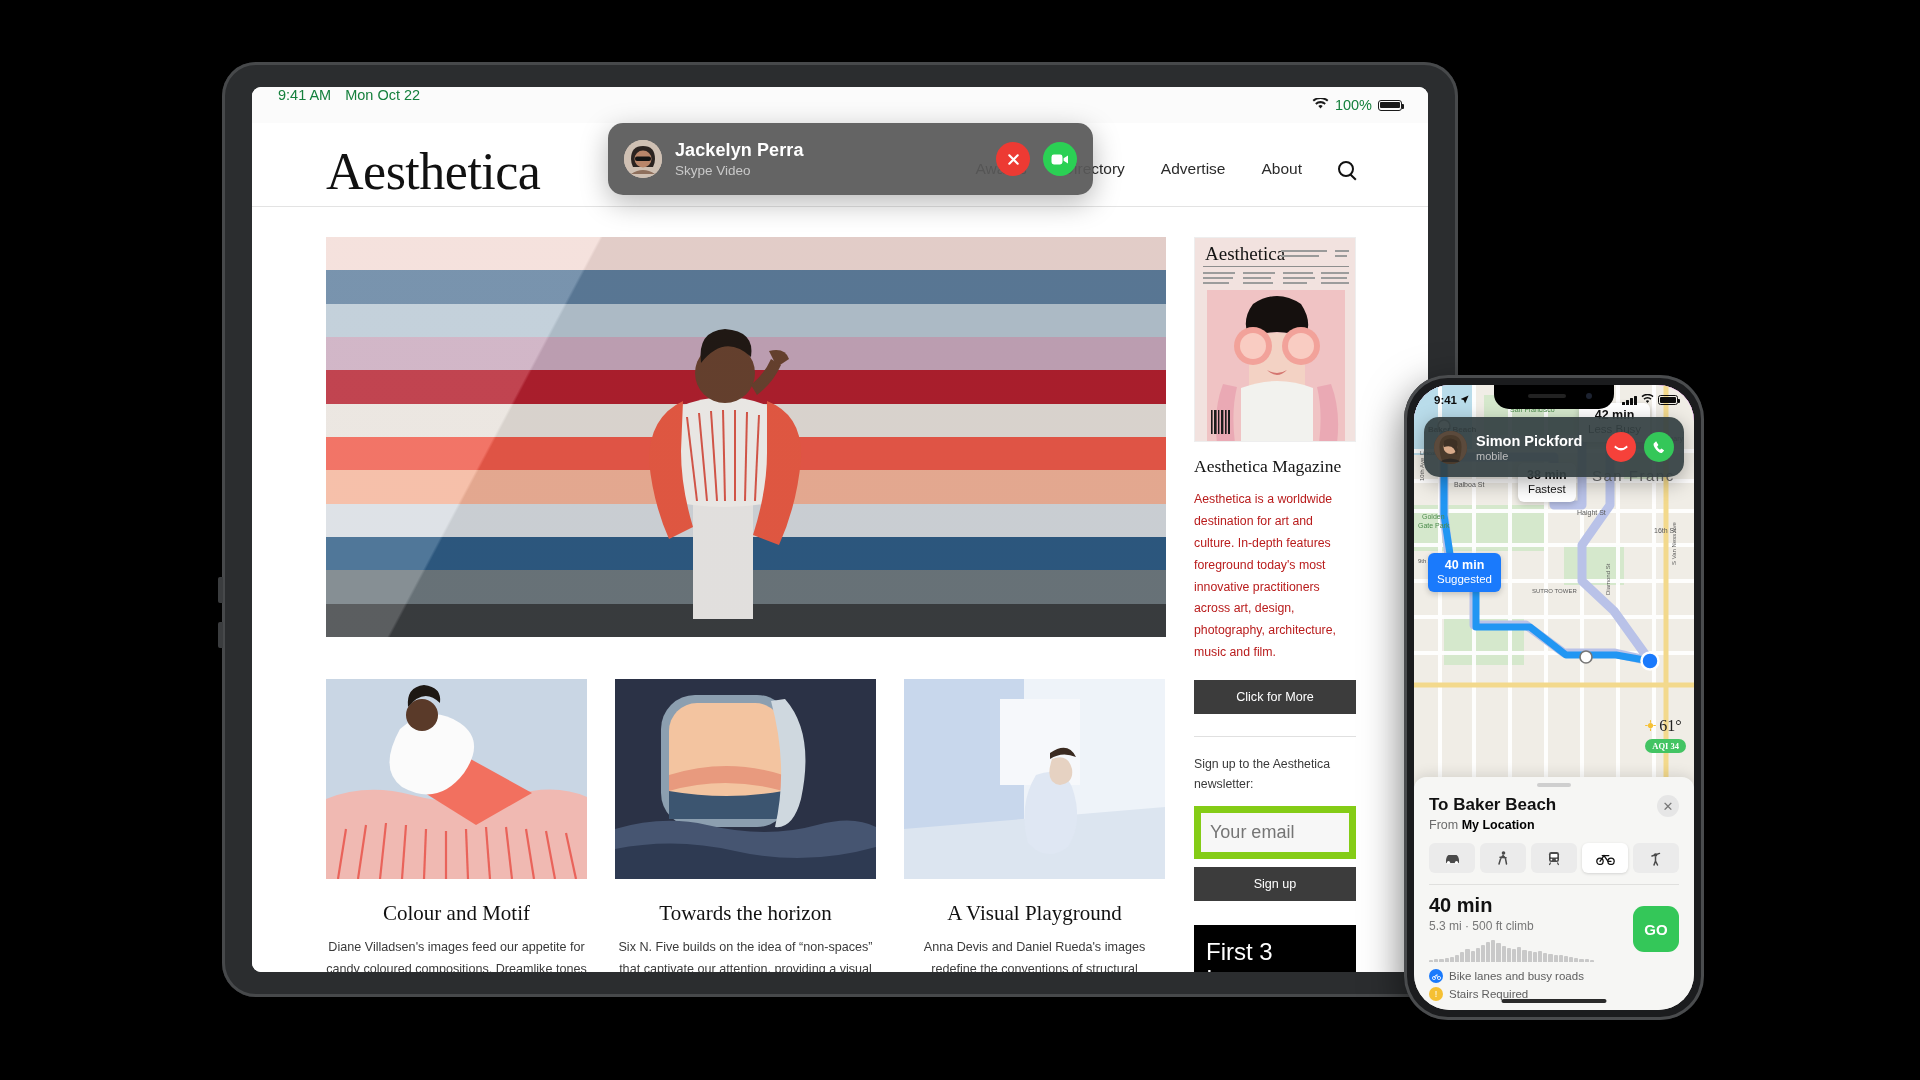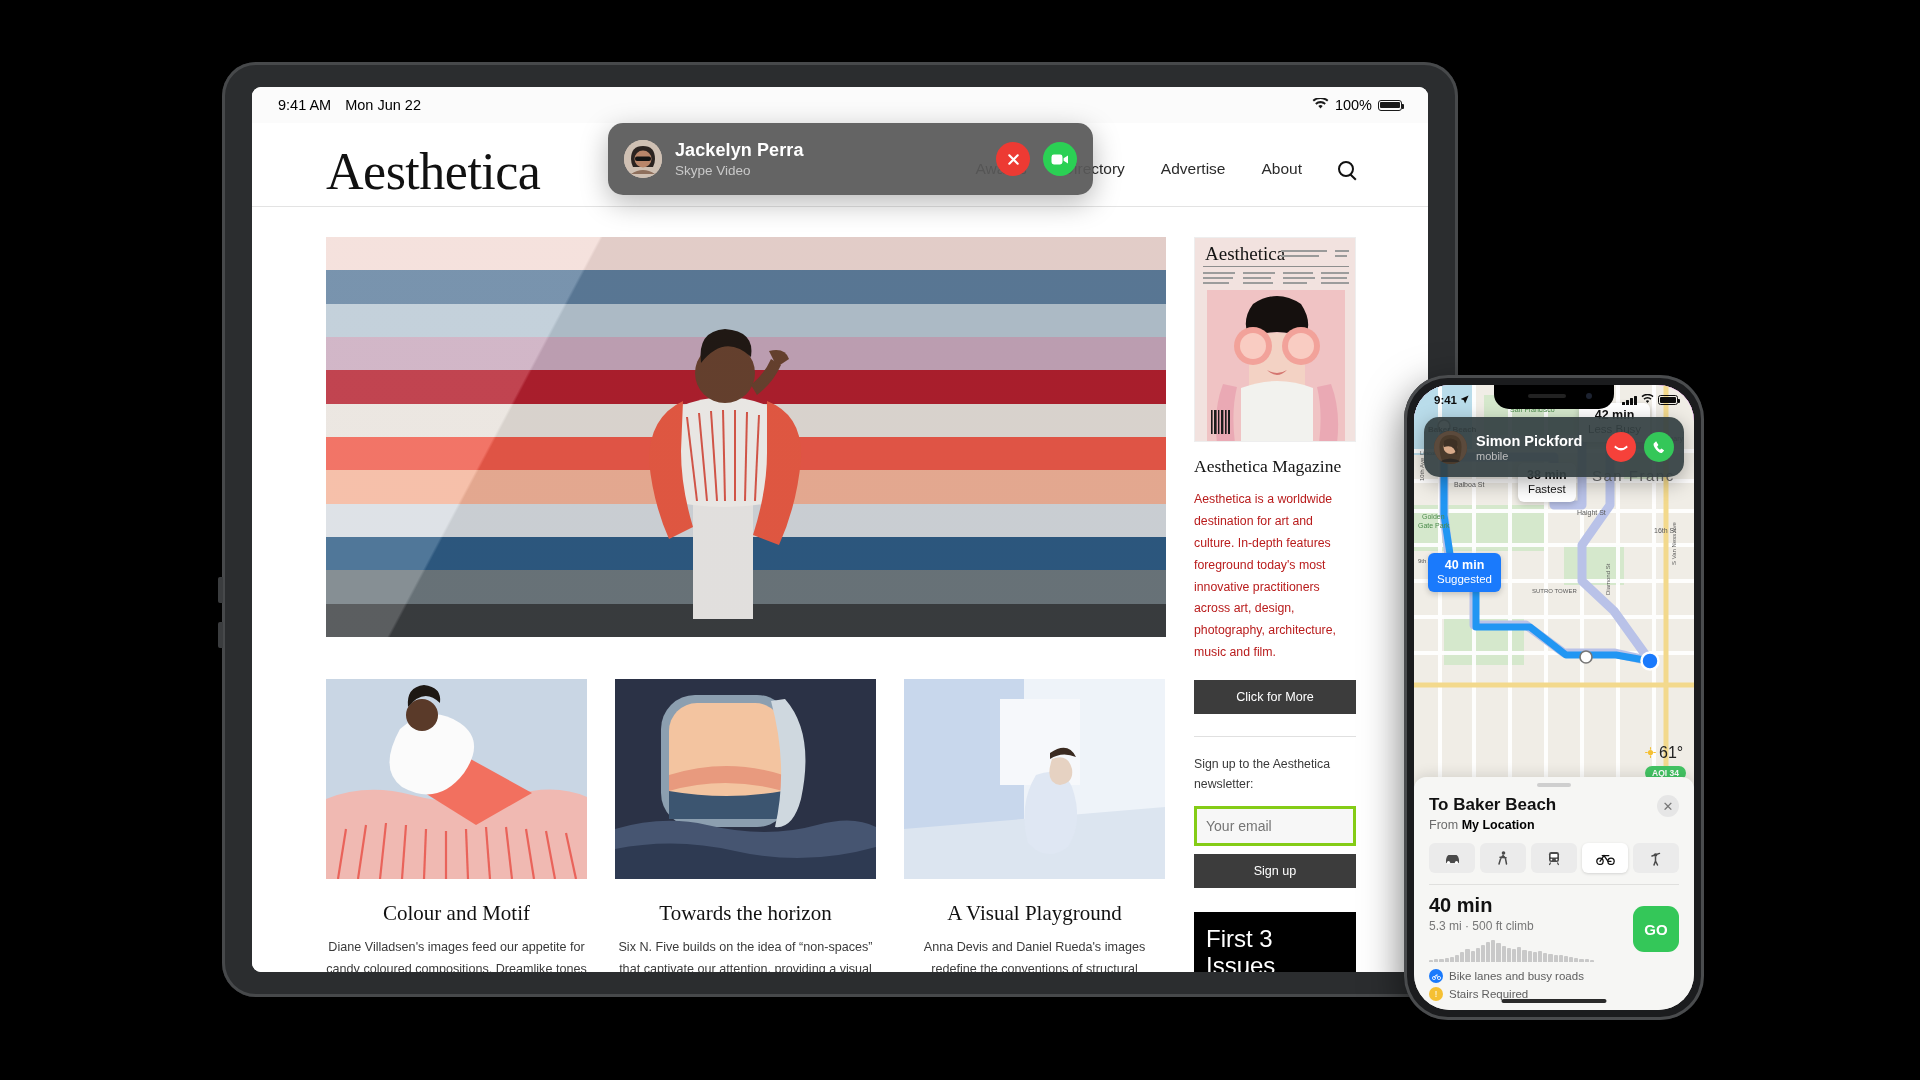--- a/index.html
+++ b/index.html
@@ -20,22 +20,22 @@
   }
   .ipad-inner {
     position: absolute; left: 30px; top: 25px;
     width: 1176px; height: 885px;
     background: #fff; border-radius: 9px; overflow: hidden;
   }
   .ipad-btn-a { position:absolute; left:-4px; top:515px; width:5px; height:26px; background:#3b3d3f; border-radius:2px 0 0 2px;}
   .ipad-btn-b { position:absolute; left:-4px; top:560px; width:5px; height:26px; background:#3b3d3f; border-radius:2px 0 0 2px;}
 
   .ipad-status {
-    height: 36px; display:flex; align-items:center;
-    padding: 0 26px; font-size: 14.5px; color:#000000; font-weight:500;
+    height: 36px; display:flex; 
+    padding: 0 26px; font-size: 14.5px; color:#15803d; font-weight:500;
     background:#fbfbfb;
   }
   .ipad-status .left { display:flex; gap:14px; }
   .ipad-status .right { margin-left:auto; display:flex; align-items:center; gap:6px; }
   .batt { width:24px; height:11px; border:1.3px solid #1a1a1a; border-radius:3px; position:relative;}
   .batt::after { content:""; position:absolute; left:1.3px; top:1.3px; bottom:1.3px; right:1.3px; background:#1a1a1a; border-radius:1px;}
   .batt::before { content:""; position:absolute; right:-3.4px; top:3px; width:2px; height:5px; background:#1a1a1a; border-radius:0 1px 1px 0;}
 
   .site { background:#fff; height: 849px; position:relative; }
   .site-head {
@@ -68,22 +68,22 @@
   .card p { font-size:12.6px; line-height:1.72; color:#3a3a3a; margin-top:11px; }
 
   .side-cover { width:162px; height:205px; background:#f0e6e4; position:relative; overflow:hidden; border:1px solid #eee;}
   .side h4 { font-family:"Liberation Serif", serif; font-weight:400; font-size:17.5px; color:#111; margin-top:14px;}
   .side p.body { font-size:12.3px; line-height:1.78; color:#b91c1c; margin-top:12px; }
   .dark-btn { display:block; width:100%; background:#3c3c3c; color:#fff; border:none;
     font-size:12.6px; padding:10px 0; margin-top:16px; text-align:center; cursor:pointer;
     font-family:"Liberation Sans", sans-serif;}
   .rule { height:1px; background:#e0e0e0; margin:22px 0 18px; }
   .side p.sign { font-size:12.3px; line-height:1.6; color:#3a3a3a; }
-  .email-input { width:100%; margin-top:12px; border:3px solid #84cc16; background:#f7f7f7;
-    font-size:14px; color:#aaa; padding:9px 9px; font-family:"Liberation Sans", sans-serif;}
+  .email-input { width:100%; margin-top:12px; border:7px solid #84cc16; background:#f7f7f7;
+    font-size:18px; color:#aaa; padding:9px 9px; font-family:"Liberation Sans", sans-serif;}
   .promo { margin-top:24px; width:162px; height:118px; background:#000; color:#fff; padding:14px 12px 0 12px; overflow:hidden;}
   .promo .l1, .promo .l2 { font-size:24px; line-height:1.12; font-weight:400; }
 
   
   .call-banner {
     position:absolute; left:356px; top:36px; width:485px; height:72px;
     background:rgba(88,88,88,0.93); border-radius:15px;
     display:flex; align-items:center; padding:0 16px; gap:13px;
     box-shadow:0 8px 28px rgba(0,0,0,0.28);
   }
@@ -117,21 +117,21 @@
   .batt2 { width:20px;height:10px;border:1.2px solid #0d0d0d;border-radius:2.6px;position:relative;}
   .batt2::after{content:"";position:absolute;inset:1.2px;background:#0d0d0d;border-radius:1px;}
   .batt2::before{content:"";position:absolute;right:-3px;top:2.8px;width:1.7px;height:4px;background:#0d0d0d;border-radius:0 1px 1px 0;}
 
   .map { position:absolute; top:0; left:0; right:0; height:400px; background:#d946ef; overflow:hidden;}
   .route-badge { position:absolute; border-radius:6px; padding:5px 9px; font-size:11.5px; line-height:1.2;
      text-align:center; box-shadow:0 2px 6px rgba(0,0,0,0.2); font-weight:500;}
   .rb-white { background:#fff; color:#111; }
   .rb-blue { background:#1a7afc; color:#fff; }
   .rb-t { font-weight:700; font-size:12.5px;}
-  .weather { position:absolute; right:8px; bottom:5px; text-align:right; z-index:4;}
+  .weather { position:absolute; right:8px; bottom:32px; text-align:right; z-index:4;font-family:Liberation Serif, serif;}
   .weather .deg { font-size:16px; color:#222; font-weight:400; display:flex; align-items:center; gap:3px;}
   .aqi { background:#43c463; color:#fff; font-size:8.5px; border-radius:7px; padding:2px 7px; margin-top:3px; display:inline-block; font-weight:600;}
 
   .ip-call {
     position:absolute; left:10px; top:32px; width:260px; height:60px; z-index:7;
     background:rgba(52,64,66,0.93); border-radius:15px; display:flex; align-items:center; gap:9px; padding:0 10px;
     box-shadow:0 6px 20px rgba(0,0,0,0.3);
   }
   .ipc-av { width:33px;height:33px;border-radius:50%;overflow:hidden;flex:none;background:#4a3b31; position:relative;}
   .ipc-name { color:#fff; font-size:14.5px; font-weight:700;}
@@ -169,21 +169,21 @@
 <div class="stage">
 
   <div class="ipad">
     <div class="ipad-btn-a"></div>
     <div class="ipad-btn-b"></div>
     <div class="ipad-inner">
 
       <div class="ipad-status">
         <div class="left">
           <span>9:41 AM</span>
-          <span>Mon Jun 22</span>
+          <span>Mon Oct 22</span>
         </div>
         <div class="right">
           <span>
             <svg width="17" height="12" viewBox="0 0 17 12">
                 <path d="M8.5 10.6l2.2-2.5a3.3 3.3 0 00-4.4 0zM8.5 5.2c1.5 0 2.9.55 4 1.45l1.35-1.5A8.1 8.1 0 008.5 3.1a8.1 8.1 0 00-5.35 2.05L4.5 6.65A6.2 6.2 0 018.5 5.2zM8.5 1.1c2.5 0 4.8.9 6.6 2.4l1.3-1.45A11.9 11.9 0 008.5-.8 11.9 11.9 0 00.6 2.05L1.9 3.5A10.1 10.1 0 018.5 1.1z" fill="#1a1a1a"></path>
               </svg>
           </span>
           <span>100%</span>
           <span class="batt"></span>
         </div>

